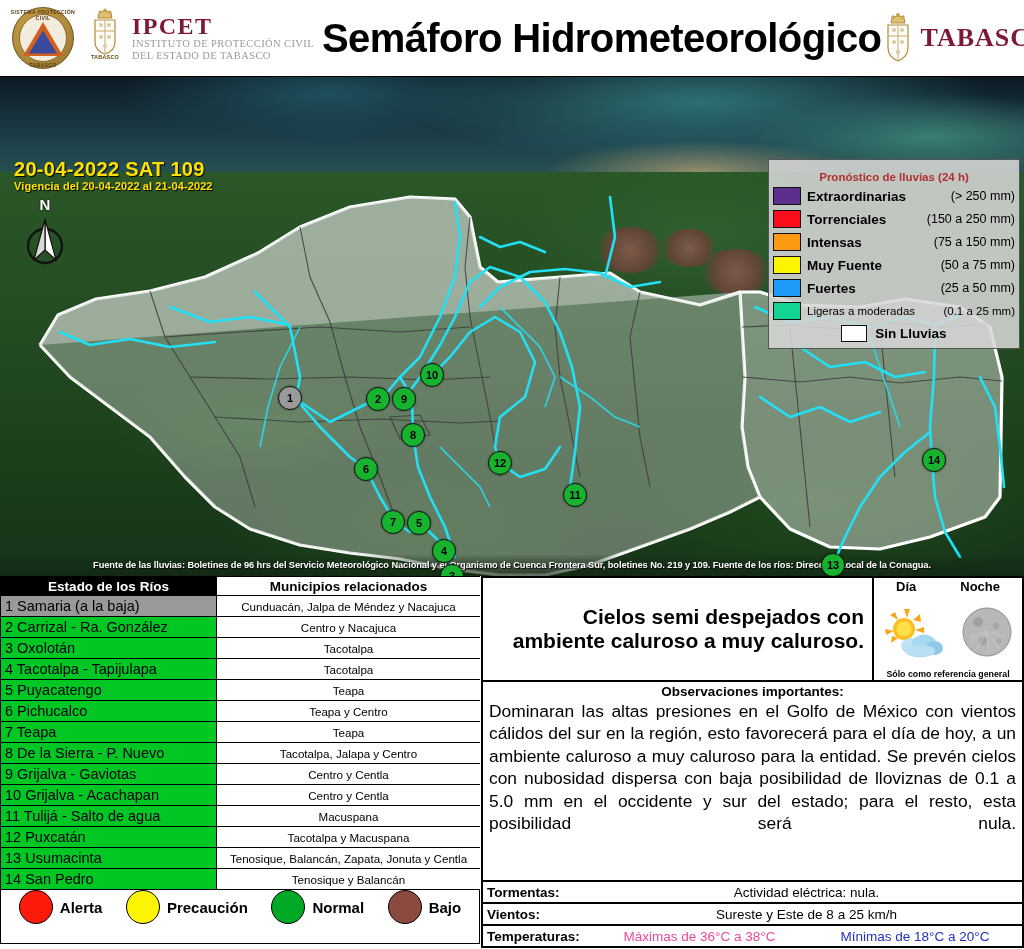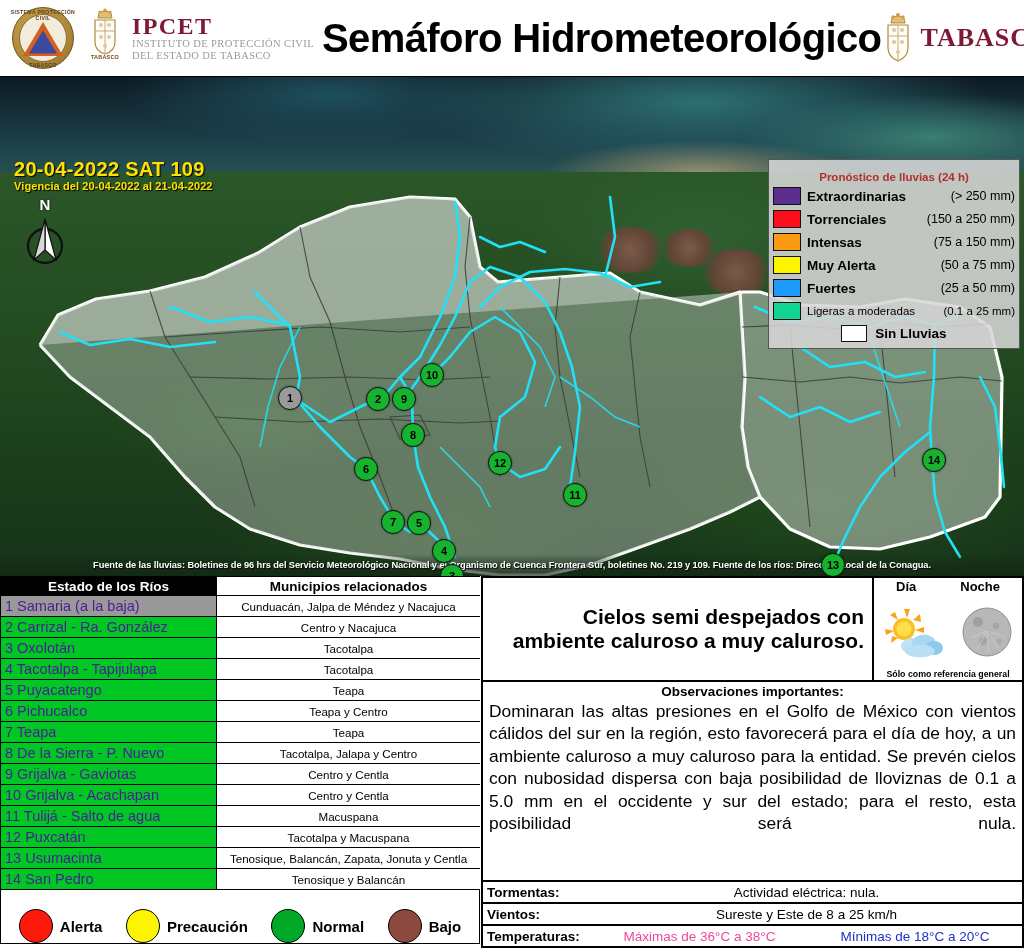--- a/index.html
+++ b/index.html
@@ -191,30 +191,30 @@
   #rivers-table th, #rivers-table td { border: 1px solid #000; height: 21px; padding: 0; }
   #rivers-table th.h-rios {
     width: 216px; background: #000; color: #fff;
     font-size: 13.5px; font-weight: bold; height: 19px;
   }
   #rivers-table th.h-mun {
     width: 264px; background: #fff; color: #000;
     font-size: 13.5px; font-weight: bold; height: 19px;
   }
   #rivers-table td.river {
-    font-size: 14.5px; color: #4c1d95; padding-left: 4px; text-align: left;
+    font-size: 14.5px; color: #000000; padding-left: 4px; text-align: left;
     white-space: nowrap; overflow: hidden;
   }
   #rivers-table td.mun {
     font-size: 11.6px; color: #000; text-align: center; white-space: nowrap; overflow: hidden;
   }
 
   #status-legend {
     height: 54px; border: 1px solid #000; border-top: none;
-    display: flex; align-items: flex-end; justify-content: space-around; padding: 0 6px;
+    display: flex; align-items: flex-start; justify-content: space-around; padding: 0 6px;
   }
   .status-item { display: flex; align-items: center; }
   .status-dot { width: 34px; height: 34px; border-radius: 50%; border: 1.5px solid #000; flex: none; }
   .status-text { font-size: 15px; font-weight: bold; color: #000; margin-left: 7px; }
 
   #right-col { width: 544px; display: flex; flex-direction: column;
                border-left: 1px solid #fff; }
 
   #forecast-row { display: flex; height: 106px; }
   #forecast-text {
@@ -401,21 +401,21 @@
       <div class="legend-label">Torrenciales</div>
       <div class="legend-range">(150 a 250 mm)</div>
     </div>
     <div class="legend-row">
       <div class="legend-sw" style="background:#fd9a13"></div>
       <div class="legend-label">Intensas</div>
       <div class="legend-range">(75 a 150 mm)</div>
     </div>
     <div class="legend-row">
       <div class="legend-sw" style="background:#fdf500"></div>
-      <div class="legend-label">Muy Alerta</div>
+      <div class="legend-label">Muy Fuente</div>
       <div class="legend-range">(50 a 75 mm)</div>
     </div>
     <div class="legend-row">
       <div class="legend-sw" style="background:#1e9bfa"></div>
       <div class="legend-label">Fuertes</div>
       <div class="legend-range">(25 a 50 mm)</div>
     </div>
     <div class="legend-row">
       <div class="legend-sw" style="background:#13d492"></div>
       <div class="legend-label small">Ligeras a moderadas</div>

